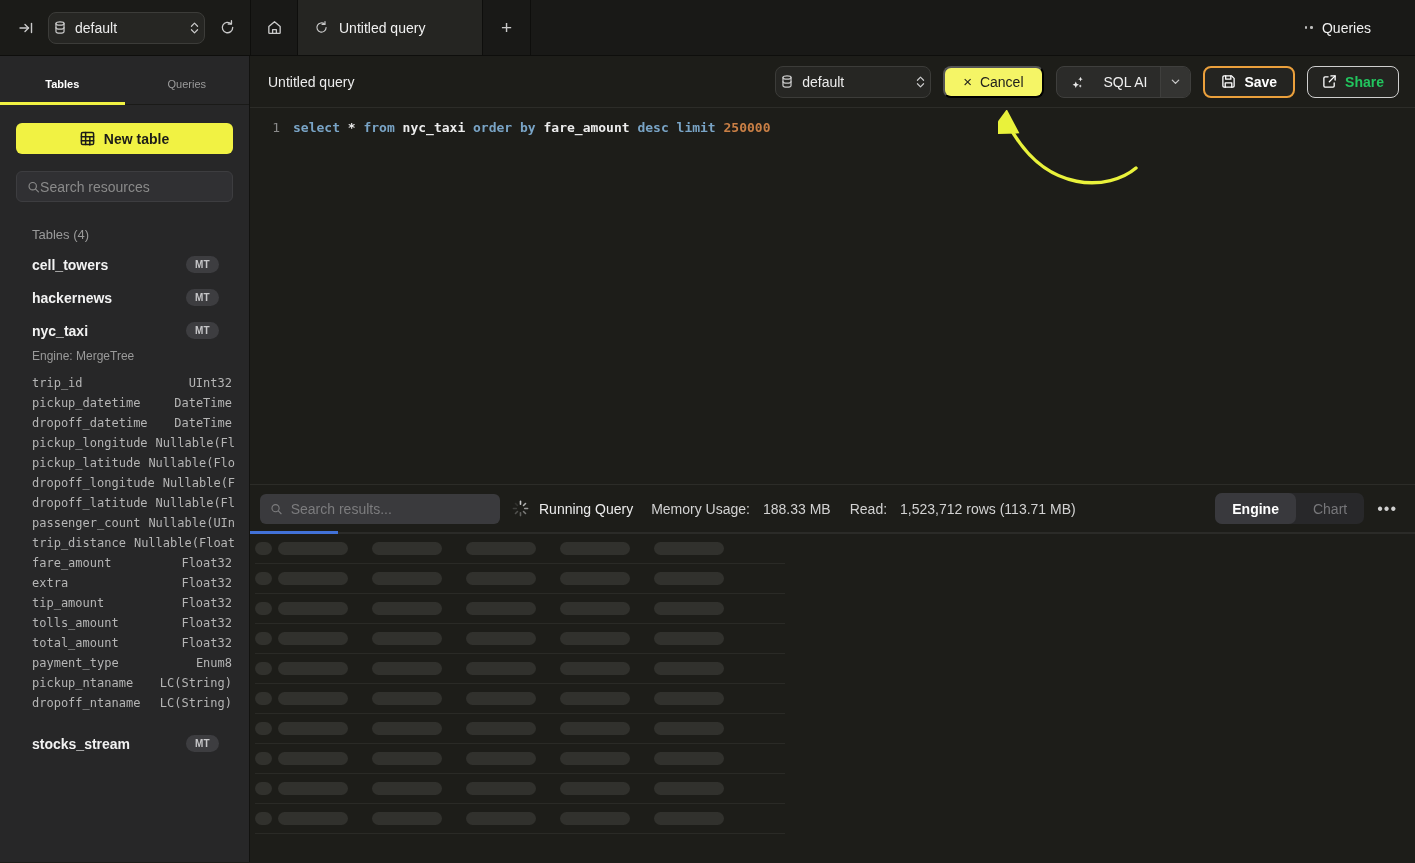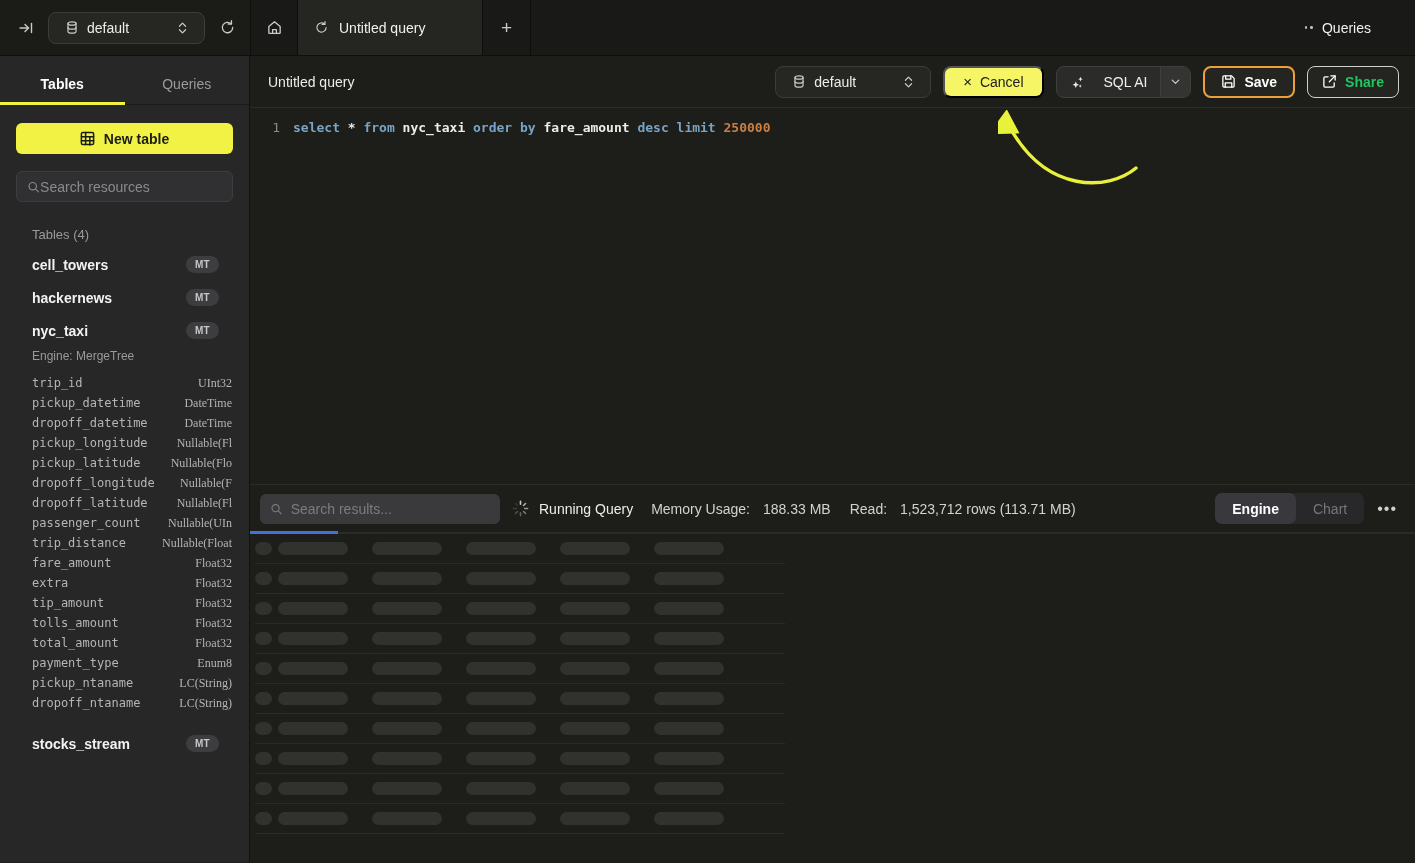--- a/index.html
+++ b/index.html
@@ -6,21 +6,21 @@
   html,body { width:1415px; height:863px; overflow:hidden; background:#1d1d19;
     font-family:"Liberation Sans", sans-serif; color:#e9e9e9; }
   svg { display:block; }
 
   
   .topbar { height:56px; background:#1b1b18; border-bottom:1px solid #0e0e0c;
     display:flex; align-items:stretch; }
   .topbar-left { width:250px; display:flex; align-items:center; gap:14px; padding:0 14px 0 18px; }
   .icon-btn { color:#c9c9c9; cursor:pointer; display:flex; align-items:center; justify-content:center; }
   .db-select { display:flex; align-items:center; gap:8px; background:#262623; border:1px solid #3c3c39;
-    border-radius:8px; height:32px; padding:0 16px; font-size:14px; color:#ececec; cursor:pointer; }
+    border-radius:8px; height:32px; padding:0 4px; font-size:14px; color:#ececec; cursor:pointer; }
   .db-select .grow { flex:1; }
   .tabbar { flex:1; display:flex; align-items:stretch; border-left:1px solid #0e0e0c; background:#191917; }
   .home-btn { width:47px; display:flex; align-items:center; justify-content:center; cursor:pointer;
     border-right:1px solid #0e0e0c; color:#d6d6d6; }
   .tab { width:185px; background:#252522; display:flex; align-items:center; gap:10px; padding:0 16px;
     font-size:14px; color:#f0f0f0; cursor:pointer; border-right:1px solid #0e0e0c; }
   .tab-plus { width:48px; display:flex; align-items:center; justify-content:center; color:#c9c9c9;
     font-size:19px; cursor:pointer; border-right:1px solid #0e0e0c; font-weight:300; }
   .topbar-right { display:flex; align-items:center; gap:9px; margin-left:auto; padding-right:44px;
     font-size:14px; color:#f0f0f0; cursor:pointer; background:#191917; }
@@ -28,21 +28,21 @@
   .two-dots i { width:2.5px; height:2.5px; border-radius:50%; background:#bdbdbd; }
 
   
   .app { display:flex; height:806px; }
   .sidebar { width:250px; background:#272728; border-right:1px solid #121210; display:flex;
     flex-direction:column; flex-shrink:0; }
   main { flex:1; position:relative; display:flex; flex-direction:column; background:#1d1d19; }
 
   
   .sidebar-tabs { height:49px; display:flex; border-bottom:1px solid #1a1a18; flex-shrink:0; }
-  .stab { width:125px; display:flex; align-items:center; justify-content:center; font-size:14px;
+  .stab { width:125px; display:flex; align-items:center; justify-content:center; font-size:11px;
     color:#9b9b9b; cursor:pointer; position:relative;margin-top:8px; }
   .stab.active { color:#ffffff; font-weight:700; }
   .stab.active::after { content:""; position:absolute; left:0; right:0; bottom:-1px; height:3px; background:#f1f243; }
   .new-table { margin:18px 16px 0 16px; height:31px; background:#f1f243; color:#1c1c18; border:none;
     border-radius:6px; font-size:14px; font-weight:700; display:flex; align-items:center;
     justify-content:center; gap:9px; cursor:pointer; font-family:inherit; }
   .search-box { margin:17px 16px 0 16px; height:31px; background:#303033; border:1px solid #3d3d40;
     border-radius:6px; display:flex; align-items:center; padding:0 10px; }
   .search-box input { background:transparent; border:none; outline:none; color:#d6d6d6; font-size:14px;
     width:100%; font-family:inherit; }
@@ -51,21 +51,21 @@
   .table-row { height:33px; display:flex; align-items:center; justify-content:space-between;
     padding:0 30px 0 32px; cursor:pointer; }
   .tname { font-size:14px; font-weight:700; color:#f2f2f2; }
   .badge { background:#3d3d40; color:#c6c6c8; font-size:10px; font-weight:700; padding:3px 9px;
     border-radius:9px; letter-spacing:.3px; }
   .engine-line { font-size:12px; color:#9a9a9a; padding:2px 0 4px 32px; }
   .cols { padding:6px 0 14px 0; }
   .col-row { display:flex; justify-content:space-between; padding:0 17px 0 32px; height:20px;
     align-items:center; font-family:"DejaVu Sans Mono", monospace; font-size:12px; color:#b5b5b5;
     white-space:nowrap; overflow:hidden; }
-  .col-row .ctype { margin-left:20px;font-family:Liberation Serif, serif; }
+  .col-row .ctype { margin-left:8px; }
 
   
   .qtoolbar { height:52px; display:flex; align-items:center; padding:0 16px 0 18px;
     border-bottom:1px solid #2c2c28; flex-shrink:0; }
   .qtitle { font-size:14px; color:#ececec; }
   .qactions { margin-left:auto; display:flex; align-items:center; gap:12px; }
   .btn { height:32px; border-radius:8px; display:flex; align-items:center; gap:8px; font-size:14px;
     cursor:pointer; padding:0 14px; font-family:inherit; }
   .btn-cancel { background:#f5f566; color:#22221d; font-weight:500; padding:0 18px; }
   .btn-cancel .x { font-size:15px; }

